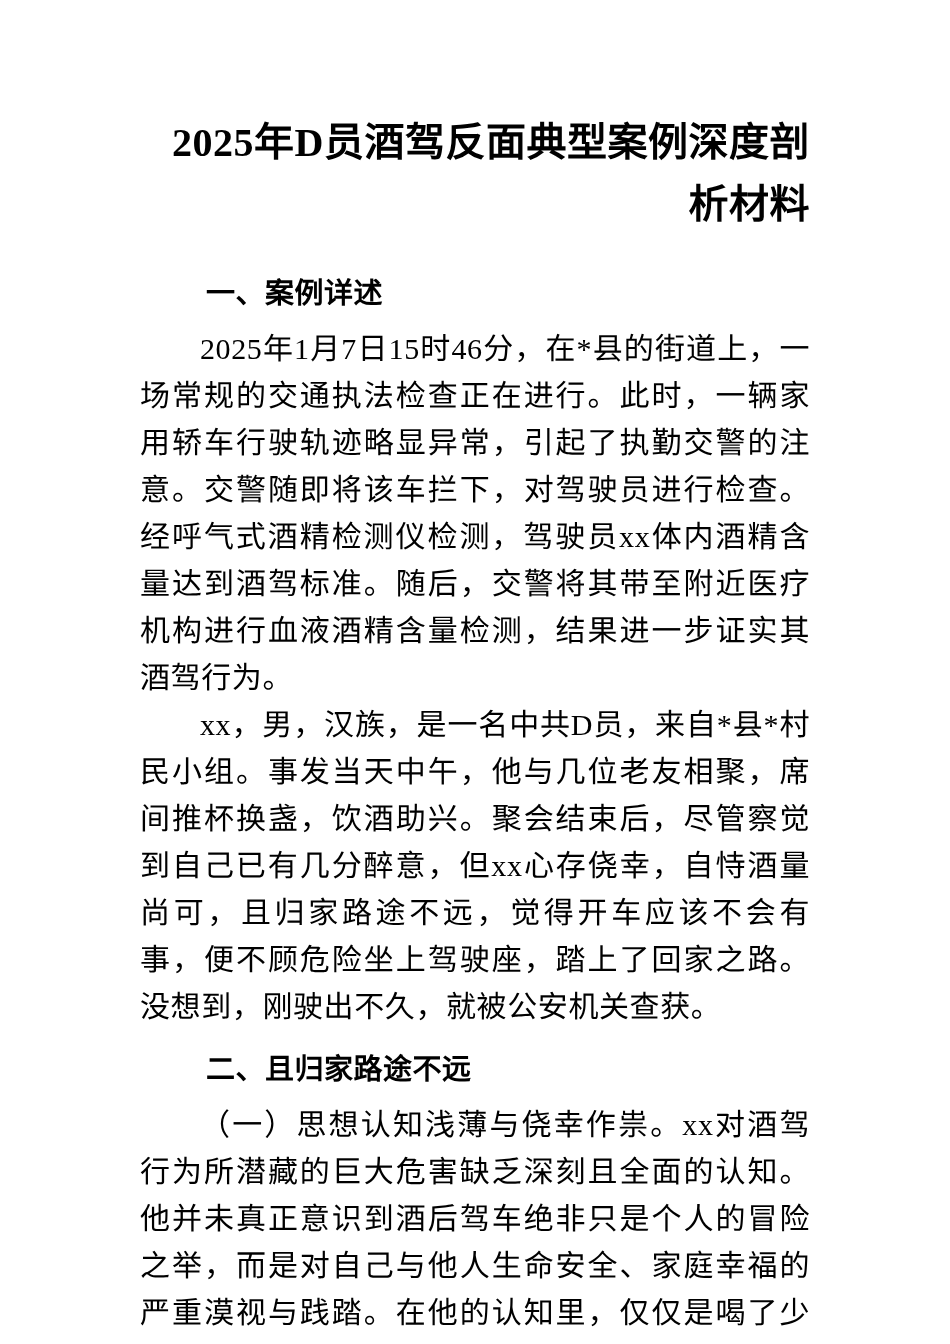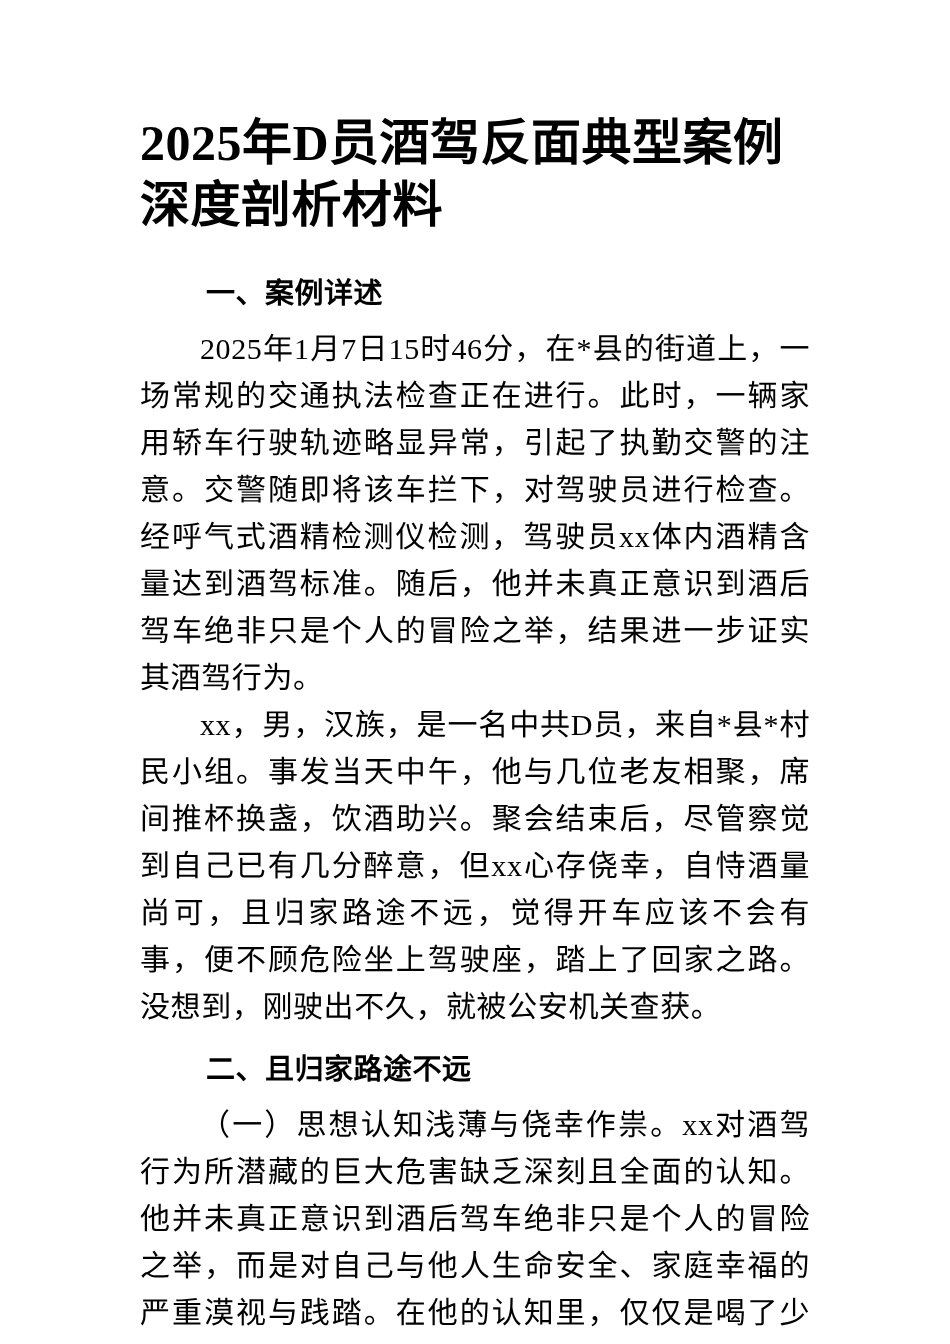--- a/index.html
+++ b/index.html
@@ -22,23 +22,23 @@
     position: absolute;
     left: 140px;
     top: 0;
     width: 670px;
   }
 
   
   .doc-title {
     font-family: "Liberation Serif", "DejaVu Serif", serif;
     font-weight: bold;
-    font-size: 50px;
+    font-size: 40px;
     line-height: 62px;
-    text-align: left;
+    text-align: right;
     color: #000000;
     margin: 0;
     padding-top: 112px;
     letter-spacing: 0.5px;
     white-space: normal;
     word-break: break-all;
   }
 
   
   .section-heading {
@@ -74,21 +74,21 @@
 
 <div class="page">
   <div class="content">
 
     <h1 class="doc-title">2025年D员酒驾反面典型案例深度剖析材料</h1>
 
     <div class="spacer-1"></div>
 
     <h2 class="section-heading">一、案例详述</h2>
 
-    <p class="body-para">2025年1月7日15时46分，在*县的街道上，一场常规的交通执法检查正在进行。此时，一辆家用轿车行驶轨迹略显异常，引起了执勤交警的注意。交警随即将该车拦下，对驾驶员进行检查。经呼气式酒精检测仪检测，驾驶员xx体内酒精含量达到酒驾标准。随后，他并未真正意识到酒后驾车绝非只是个人的冒险之举，结果进一步证实其酒驾行为。</p>
+    <p class="body-para">2025年1月7日15时46分，在*县的街道上，一场常规的交通执法检查正在进行。此时，一辆家用轿车行驶轨迹略显异常，引起了执勤交警的注意。交警随即将该车拦下，对驾驶员进行检查。经呼气式酒精检测仪检测，驾驶员xx体内酒精含量达到酒驾标准。随后，交警将其带至附近医疗机构进行血液酒精含量检测，结果进一步证实其酒驾行为。</p>
 
     <p class="body-para">xx，男，汉族，是一名中共D员，来自*县*村民小组。事发当天中午，他与几位老友相聚，席间推杯换盏，饮酒助兴。聚会结束后，尽管察觉到自己已有几分醉意，但xx心存侥幸，自恃酒量尚可，且归家路途不远，觉得开车应该不会有事，便不顾危险坐上驾驶座，踏上了回家之路。没想到，刚驶出不久，就被公安机关查获。</p>
 
     <div class="spacer-2"></div>
 
     <h2 class="section-heading">二、且归家路途不远</h2>
 
     <p class="body-para">（一）思想认知浅薄与侥幸作祟。xx对酒驾行为所潜藏的巨大危害缺乏深刻且全面的认知。他并未真正意识到酒后驾车绝非只是个人的冒险之举，而是对自己与他人生命安全、家庭幸福的严重漠视与践踏。在他的认知里，仅仅是喝了少量酒，凭借自身所谓的驾驶经验，理应能够安全到家。这种对酒驾危害的轻视，实则是对生命的极不负</p>
 
   </div>

